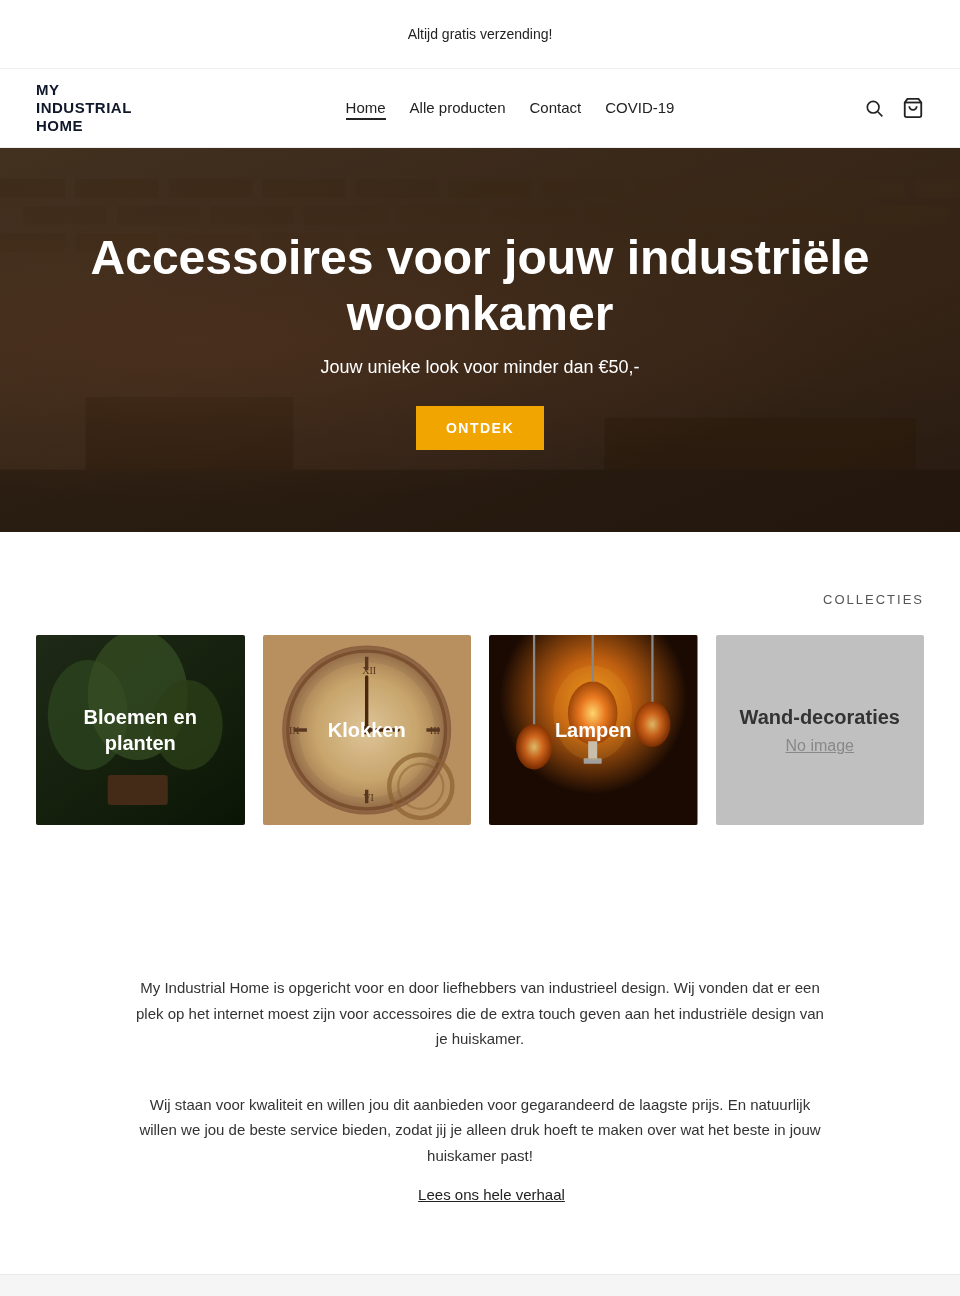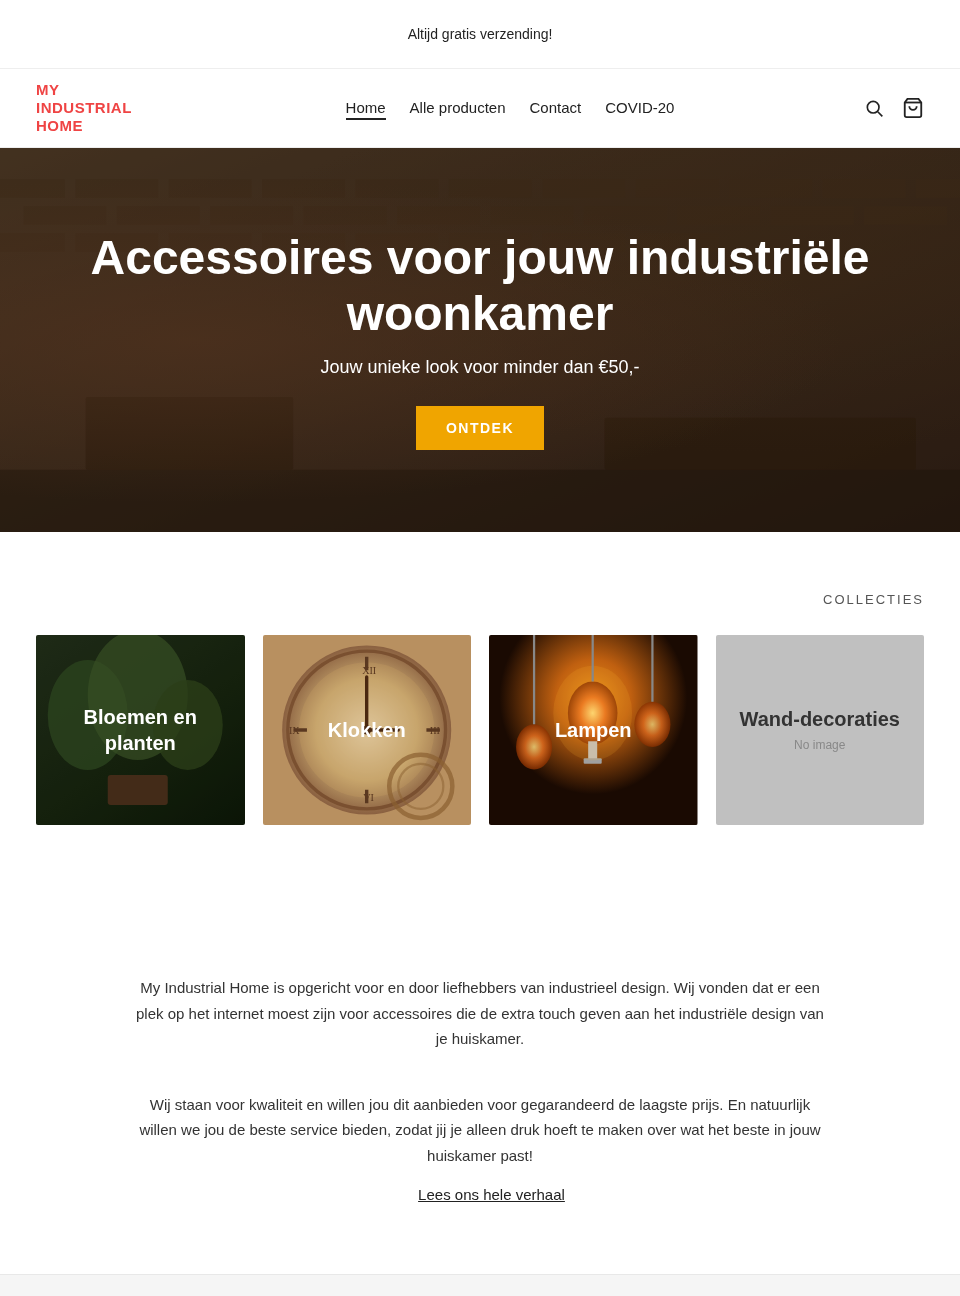--- a/index.html
+++ b/index.html
@@ -23,21 +23,21 @@
       border-bottom: 1px solid #eee;
       background: #fff;
     }
     .logo {
       font-weight: 700;
       font-size: 15px;
       line-height: 1.2;
       max-width: 120px;
       text-transform: uppercase;
       letter-spacing: 0.5px;
-      color: #ef4444;
+      color: #0f172a;
       text-decoration: none;
     }
     .nav {
       display: flex;
       align-items: center;
       gap: 24px;
       list-style: none;
     }
     .nav a {
       text-decoration: none;
@@ -242,21 +242,21 @@
       <li>
         <a href="#" class="active">Home</a>
       </li>
       <li>
         <a href="#">Alle producten</a>
       </li>
       <li>
         <a href="#">Contact</a>
       </li>
       <li>
-        <a href="#">COVID-20</a>
+        <a href="#">COVID-19</a>
       </li>
     </ul>
   </nav>
 
   <div class="header-icons">
     <button class="icon-btn">
       <svg width="20" height="20" viewBox="0 0 24 24" fill="none" stroke="currentColor" stroke-width="2">
         <circle cx="11" cy="11" r="7"></circle>
         <line x1="16.5" y1="16.5" x2="22" y2="22"></line>
       </svg>
@@ -427,21 +427,21 @@
       </svg>
       <div class="collection-label">
         <span>Lampen</span>
       </div>
     </div>
 
     <div class="collection-card">
       <div class="collection-card-bg wall" style="position:absolute;inset:0;background:#c0c0c0;"></div>
       <div class="collection-label" style="color:#555;">
         <span class="main-label" style="color:#333;">Wand-decoraties</span>
-        <span class="no-image" style="color:#888;font-size:12px;margin-top:6px;">No image</span>
+        <span class="no-image" style="color:#888;font-size:16px;margin-top:6px;text-decoration:underline;">No image</span>
       </div>
     </div>
 
   </div>
 </section>
 
 <section>
   <div class="about-section">
     <p class="about-text">My Industrial Home is opgericht voor en door liefhebbers van industrieel design. Wij vonden dat er een plek op het internet moest zijn voor accessoires die de extra touch geven aan het industriële design van je huiskamer.</p>
     <p class="about-text">Wij staan voor kwaliteit en willen jou dit aanbieden voor gegarandeerd de laagste prijs. En natuurlijk willen we jou de beste service bieden, zodat jij je alleen druk hoeft te maken over wat het beste in jouw huiskamer past!</p>

